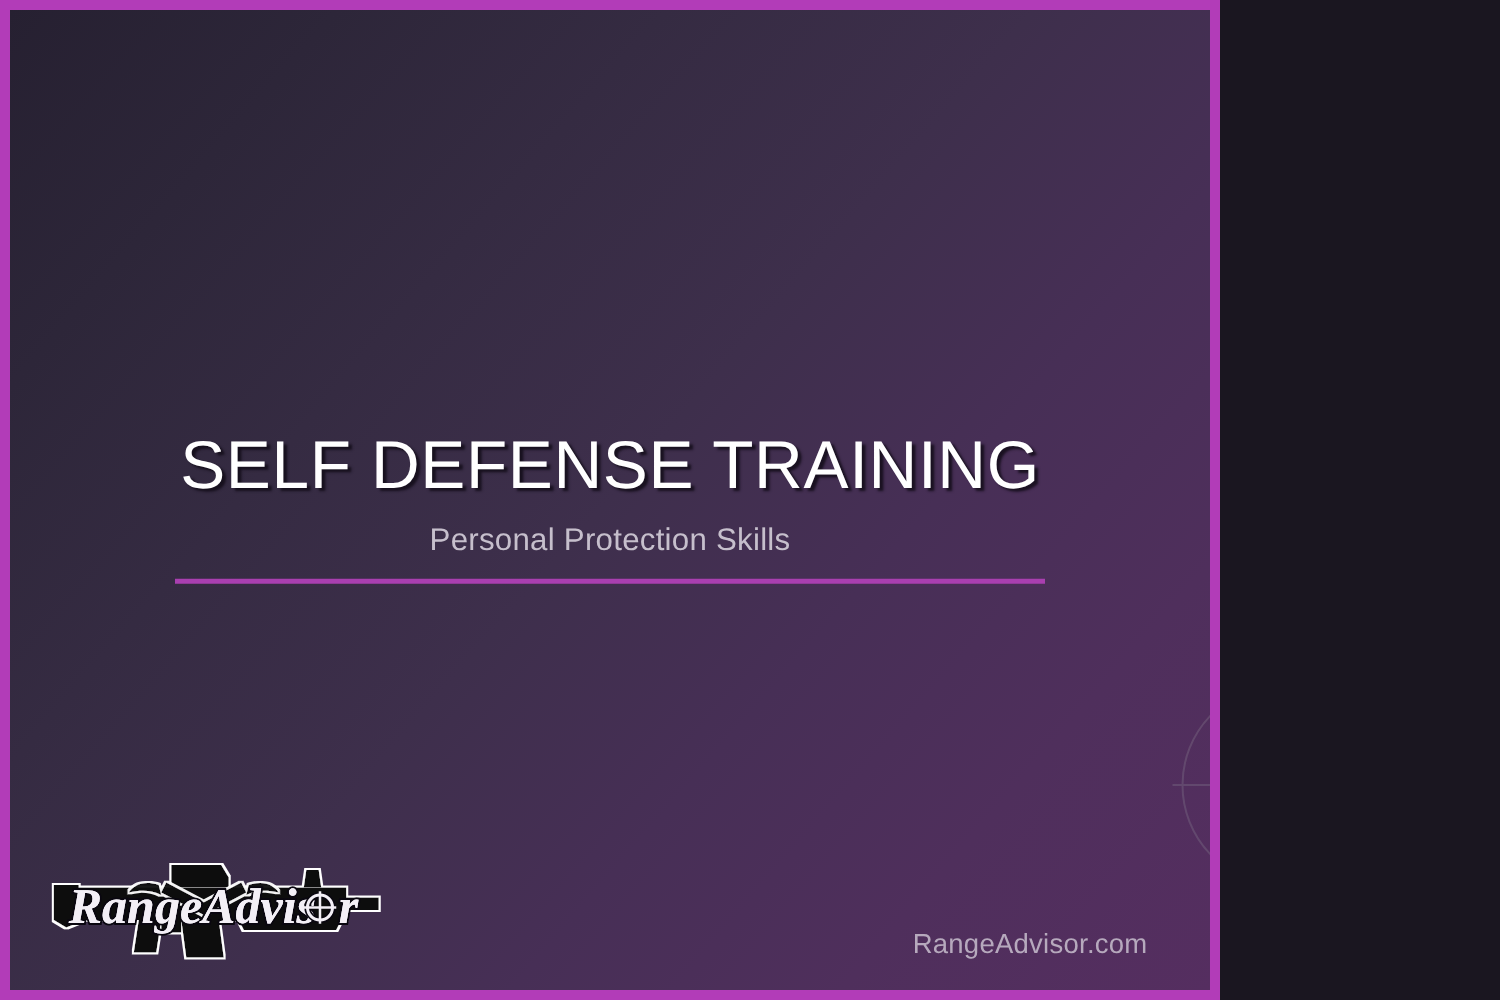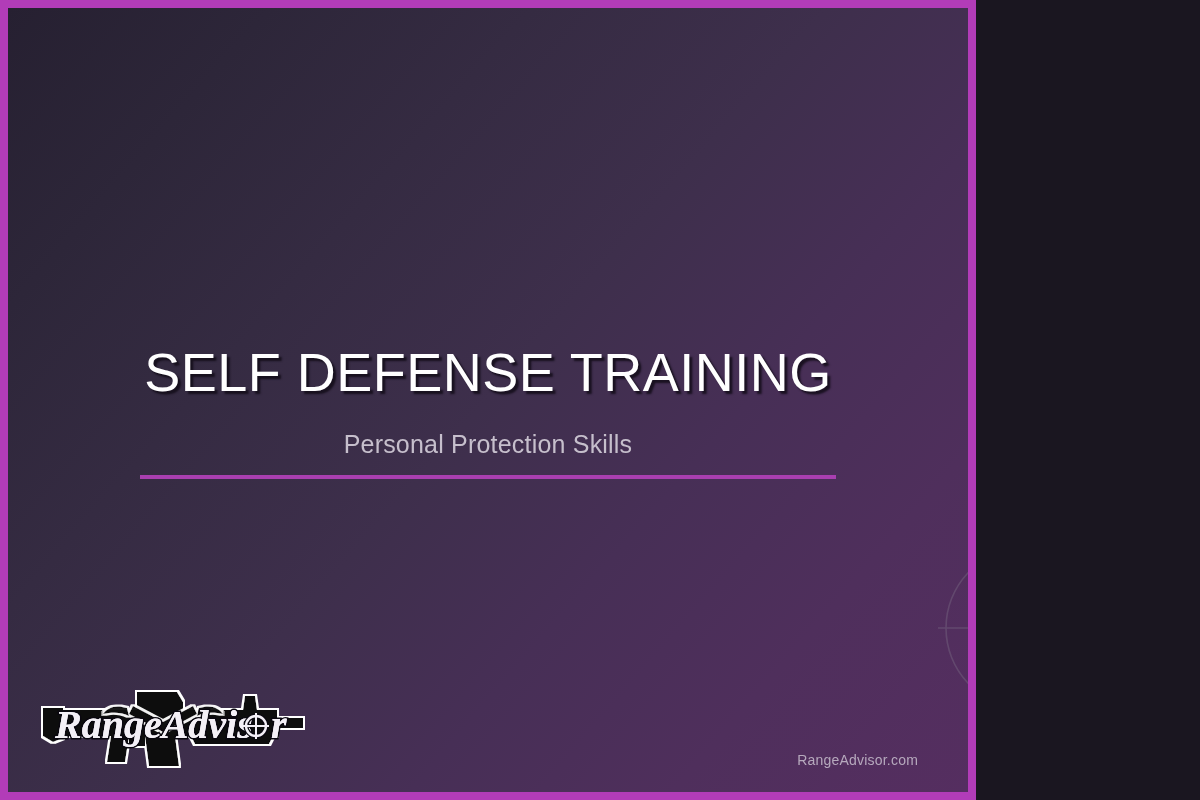--- a/index.html
+++ b/index.html
@@ -63,21 +63,21 @@
     margin: 0;
     font-size: 54px;
     font-weight: 400;
     letter-spacing: 0.5px;
     line-height: 1.05;
     color: #ffffff;
     text-shadow: 3px 3px 2px rgba(18,12,24,0.85);
     white-space: nowrap;
   }
   #slide-subtitle {
-    margin: 12px;
+    margin: 0;
     padding-top: 17px;
     font-size: 25px;
     font-weight: 400;
     color: #c6bfcc;
     letter-spacing: 0.2px;
     white-space: nowrap;
   }
   #title-divider {
     width: 696px;
     height: 4px;
@@ -93,21 +93,21 @@
     width: 272px;
     height: 92px;
   }
   #brand-logo svg { display: block; }
 
   
   #footer-url {
     position: absolute;
     right: 50px;
     bottom: 24px;
-    font-size: 14px;
+    font-size: 22px;
     color: #b6a9bd;
     letter-spacing: 0.2px;
     white-space: nowrap;
     text-align: right;
   }
 </style>
 </head>
 <body>
 
 <div id="slide">

